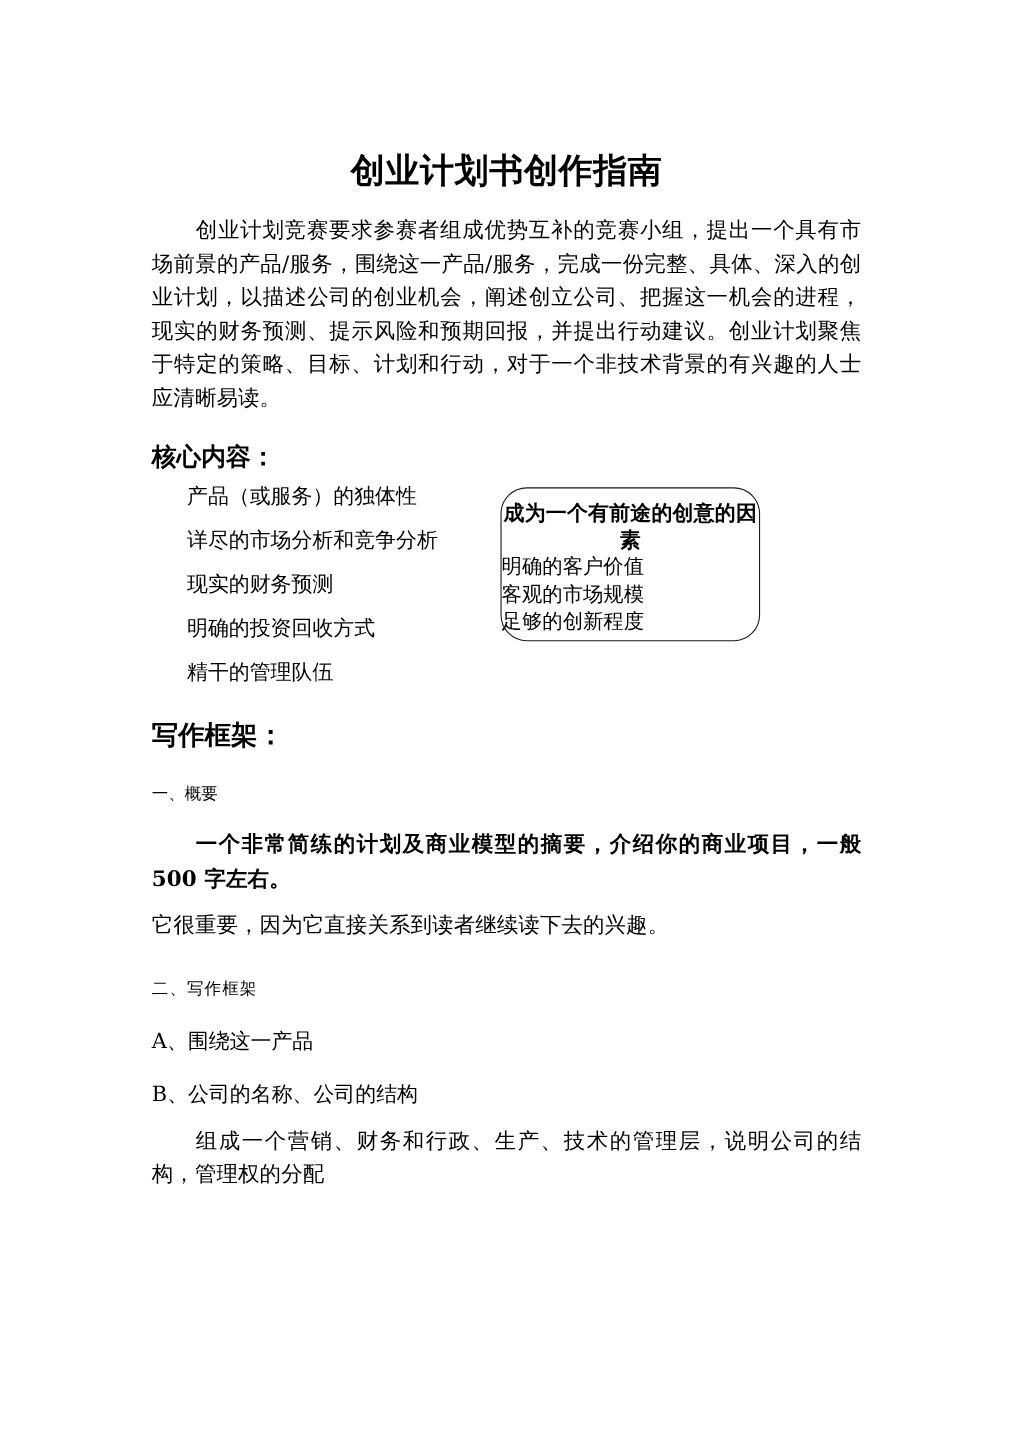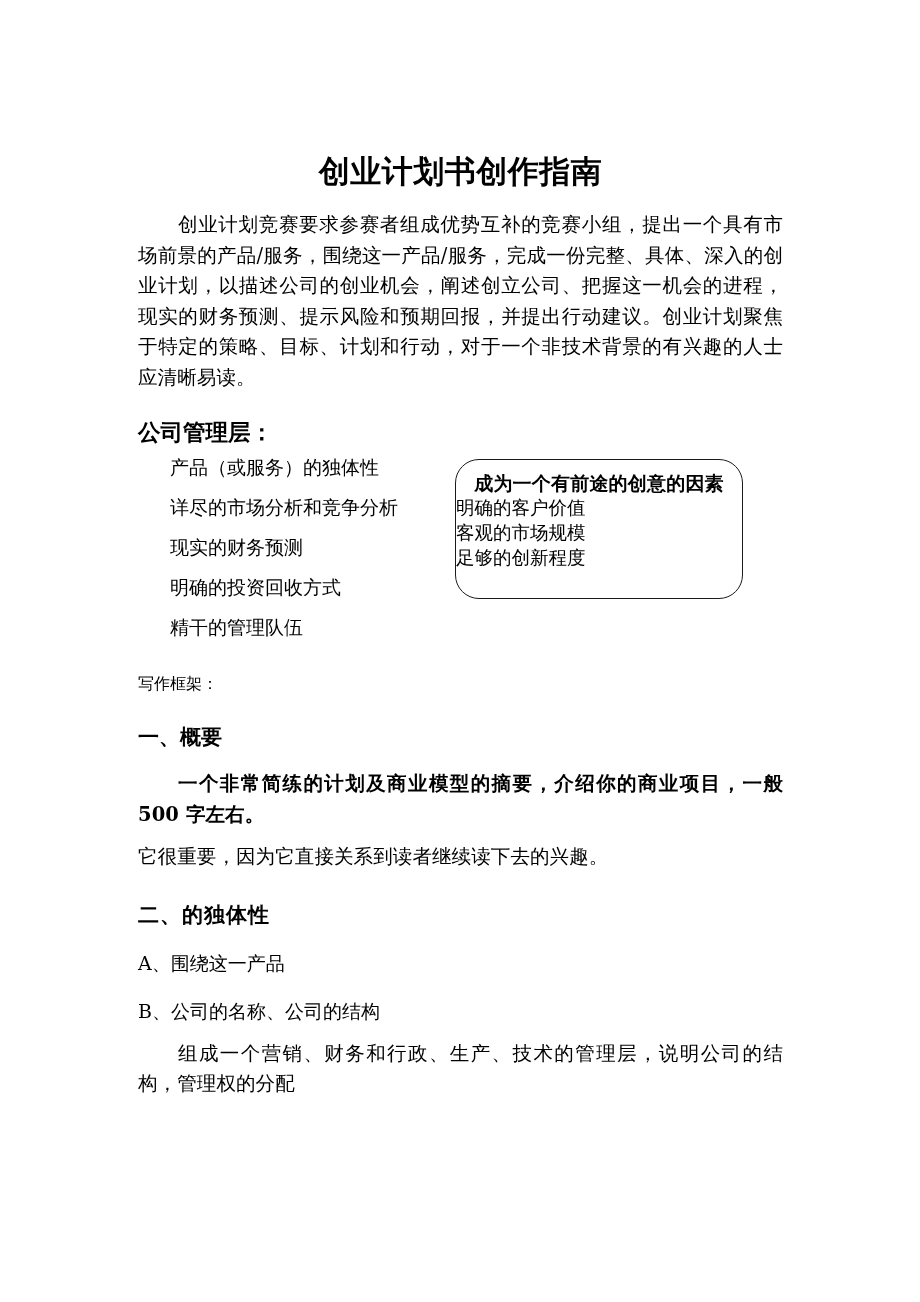--- a/index.html
+++ b/index.html
@@ -17,21 +17,21 @@
   }
   .page {
     position: relative;
     width: 920px;
     height: 1302px;
     background: #ffffff;
   }
   .content {
     position: absolute;
     left: 138px;
-    top: 16px;
+    top: 0;
     width: 645px;
   }
 
   
   .doc-title {
     text-align: center;
     font-family: "DejaVu Sans", "Liberation Sans", sans-serif;
     font-weight: bold;
     font-size: 31px;
     line-height: 38px;
@@ -59,30 +59,30 @@
   .h-core {
     font-family: "DejaVu Sans", "Liberation Sans", sans-serif;
     font-weight: bold;
     font-size: 22.5px;
     line-height: 30px;
     margin: 0;
     padding-top: 24px;
   }
   .h-frame {
     font-family: "DejaVu Sans", "Liberation Sans", sans-serif;
-    font-weight: normal;
-    font-size: 16px;
+    font-weight: bold;
+    font-size: 24px;
     line-height: 30px;
     margin: 0;
     padding-top: 22px;
   }
   .h-sec {
     font-family: "DejaVu Sans", "Liberation Sans", sans-serif;
-    font-weight: bold;
-    font-size: 21px;
+    font-weight: normal;
+    font-size: 15px;
     line-height: 28px;
     margin: 0;
   }
   .h-sec.s1 { padding-top: 24px; }
   .h-sec.s2 { padding-top: 28px; letter-spacing: 1px; }
 
   
   .core-wrap {
     position: relative;
   }
@@ -97,21 +97,21 @@
     line-height: 40px;
     padding-left: 32px;
     white-space: nowrap;
   }
 
   
   .callout {
     position: absolute;
     left: 317px;
     top: 12px;
-    width: 288px;
+    width: 236px;
     height: 140px;
     border: 1.6px solid #1a1a1a;
     border-radius: 24px;
     box-sizing: border-box;
     background: #ffffff;
   }
   .callout-title {
     font-family: "DejaVu Sans", "Liberation Sans", sans-serif;
     font-weight: bold;
     font-size: 19px;
@@ -147,21 +147,21 @@
 <body>
 
 <div class="page">
   <div class="content">
 
     <h1 class="doc-title">创业计划书创作指南</h1>
 
     <p class="para indent p-intro">创业计划竞赛要求参赛者组成优势互补的竞赛小组，提出一个具有市场前景的产品/服务，围绕这一产品/服务，完成一份完整、具体、深入的创业计划，以描述公司的创业机会，阐述创立公司、把握这一机会的进程，现实的财务预测、提示风险和预期回报，并提出行动建议。创业计划聚焦于特定的策略、目标、计划和行动，对于一个非技术背景的有兴趣的人士应清晰易读。</p>
 
 
-    <h2 class="h-core">公司管理层：</h2>
+    <h2 class="h-core">核心内容：</h2>
 
     <div class="core-wrap">
       <ul class="core-list">
         <li>产品（或服务）的独体性</li>
         <li>详尽的市场分析和竞争分析</li>
         <li>现实的财务预测</li>
         <li>明确的投资回收方式</li>
         <li>精干的管理队伍</li>
       </ul>
 
@@ -176,21 +176,21 @@
     </div>
 
     <h2 class="h-frame">写作框架：</h2>
 
     <h3 class="h-sec s1">一、概要</h3>
 
     <p class="para indent p-summary">一个非常简练的计划及商业模型的摘要，介绍你的商业项目，一般 500 字左右。</p>
 
     <p class="para p-note">它很重要，因为它直接关系到读者继续读下去的兴趣。</p>
 
-    <h3 class="h-sec s2">二、的独体性</h3>
+    <h3 class="h-sec s2">二、写作框架</h3>
 
     <p class="sub-item">A、围绕这一产品</p>
     <p class="sub-item">B、公司的名称、公司的结构</p>
 
     <p class="para indent p-mgmt">组成一个营销、财务和行政、生产、技术的管理层，说明公司的结构，管理权的分配</p>
 
   </div>
 </div>
 
 </body></html>

